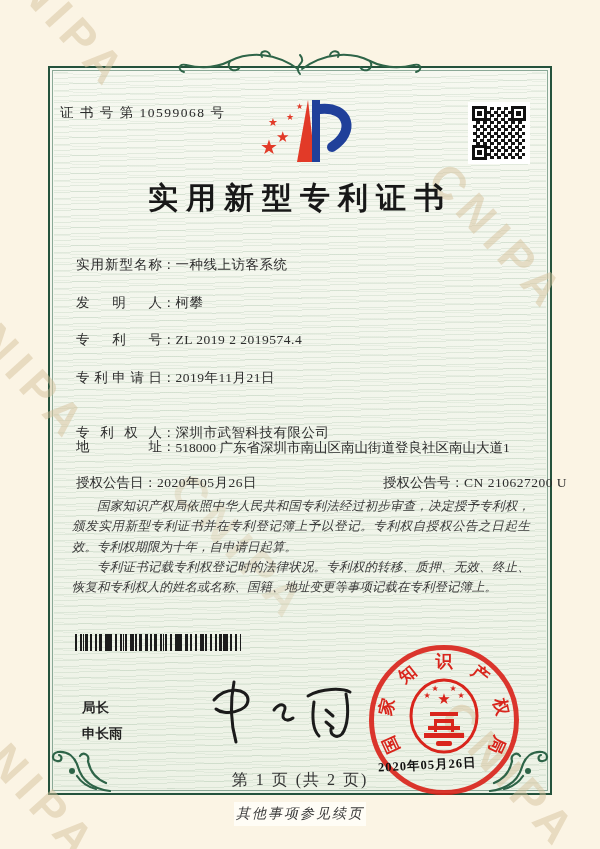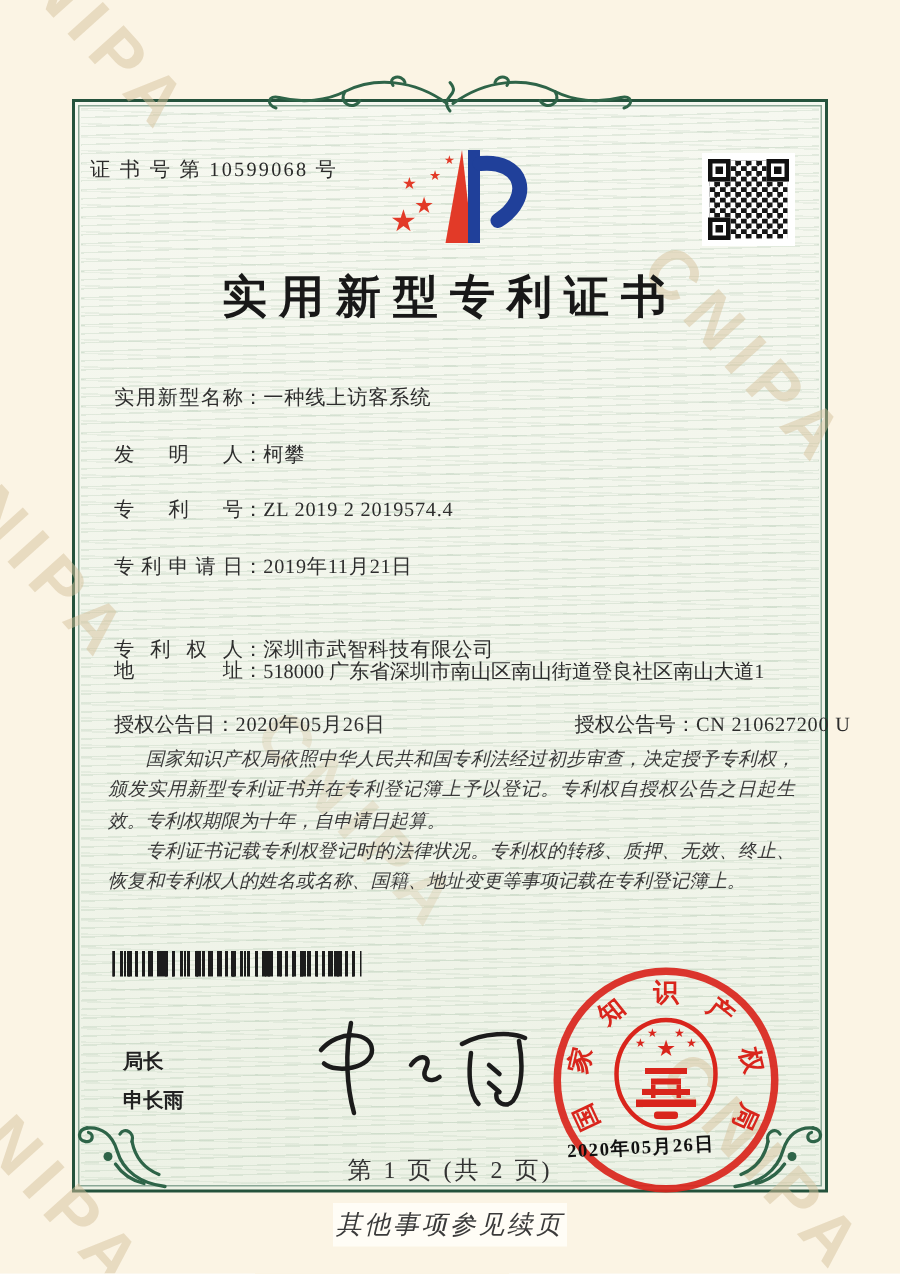--- a/index.html
+++ b/index.html
@@ -98,21 +98,21 @@
   .emblem{position:absolute;left:50%;top:47%;transform:translate(-50%,-50%);}
   .seal-date{
     position:absolute;left:378px;top:757px;z-index:7;
     font-size:12.5px;font-weight:bold;color:#111;letter-spacing:1px;
     transform:rotate(-3deg);white-space:nowrap;
   }
   
   .page-num{position:absolute;left:0;top:770px;width:600px;text-align:center;font-size:16px;color:#333;letter-spacing:2px;z-index:5;}
   .footer-note{
     position:absolute;left:50%;top:802px;transform:translateX(-50%);
-    background:#fffdf6;padding:3px 2px;font-size:17px;color:#3a3a3a;
+    background:#fffdf6;padding:3px 2px;font-size:14px;color:#3a3a3a;
     font-style:italic;letter-spacing:2px;z-index:5;
   }
 </style>
 </head>
 <body>
 
 <div class="page">
 
   <span class="wm" style="left:-30px;top:-12px">CNIPA</span>
   <span class="wm" style="left:408px;top:210px">CNIPA</span>

